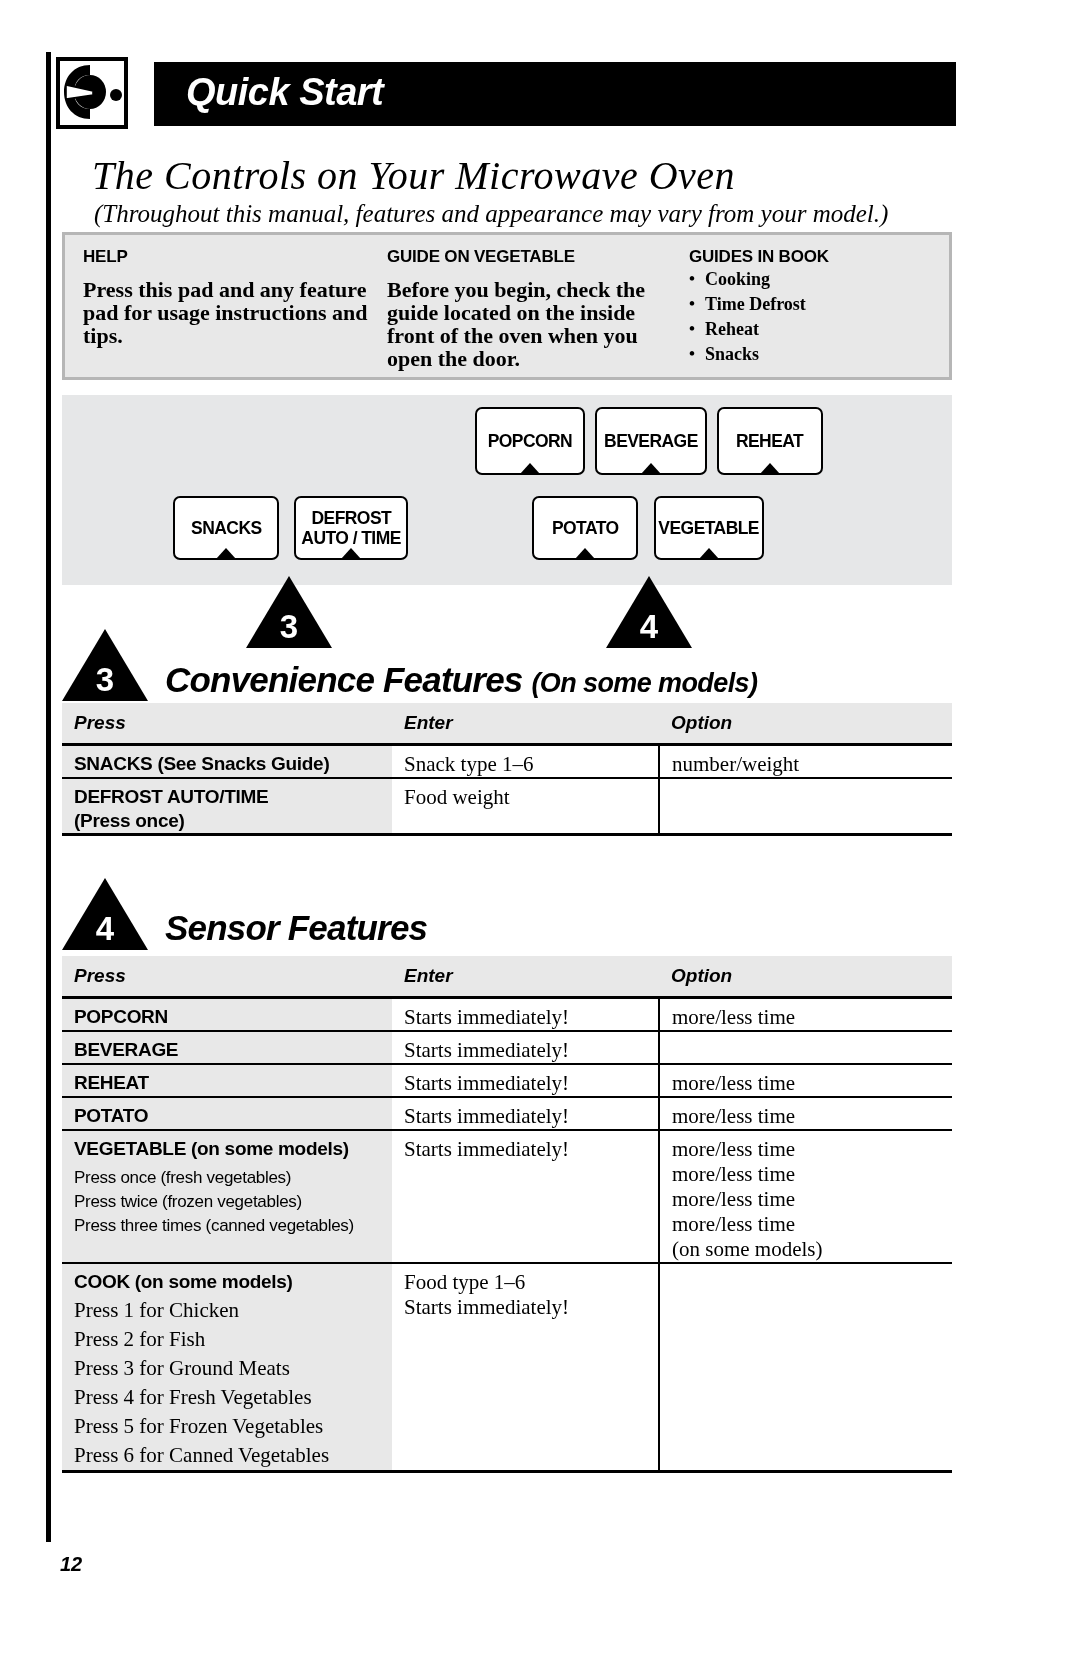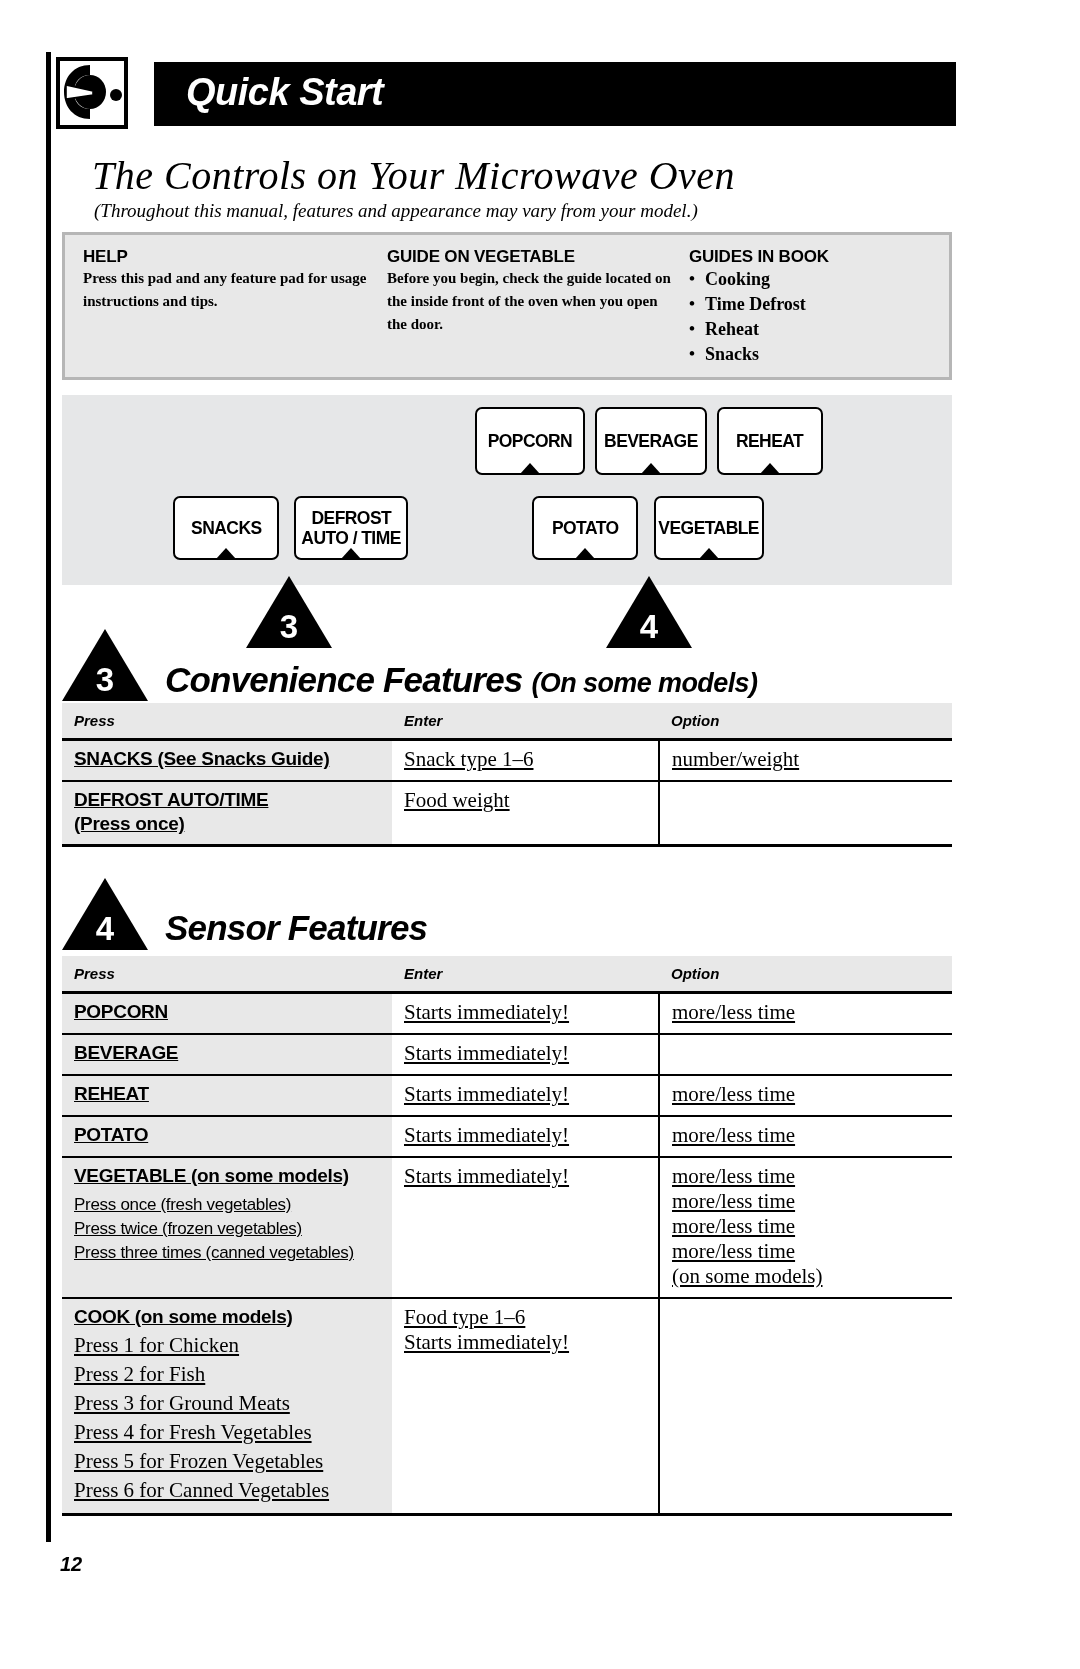--- a/index.html
+++ b/index.html
@@ -80,21 +80,21 @@
     font-size: 40px;
     letter-spacing: 0.5px;
     white-space: nowrap;
   }
   .sec-sub {
     position: absolute;
     left: 94px;
     top: 200px;
     font-family: "Liberation Serif", serif;
     font-style: italic;
-    font-size: 19px;
+    font-size: 25px;
     white-space: nowrap;
   }
 
   
   .infobox {
     position: absolute;
     left: 62px;
     top: 232px;
     width: 890px;
     height: 148px;
@@ -111,22 +111,23 @@
   .info-col.c3 { left: 624px; width: 250px; }
   .info-h {
     font-size: 17px;
     font-weight: bold;
     font-family: "Liberation Sans", sans-serif;
     letter-spacing: -0.2px;
   }
   .info-p {
     font-family: "Liberation Serif", serif;
     font-weight: bold;
-    font-size: 15px;
+    font-size: 22px;
     line-height: 23px;
+    margin-top: 11px;
   }
   .info-li {
     font-family: "Liberation Serif", serif;
     font-weight: bold;
     font-size: 18px;
     line-height: 25px;
     padding-left: 16px;
     position: relative;
   }
   .info-li::before {
@@ -230,29 +231,28 @@
   .tbl col.c1 { width: 330px; }
   .tbl col.c2 { width: 267px; }
   .tbl col.c3 { width: 293px; }
 
   .tbl thead th {
     background: #e8e8e8;
     text-align: left;
     font-family: "Liberation Sans", sans-serif;
     font-style: italic;
     font-weight: bold;
-    font-size: 15px;
+    font-size: 19px;
     padding: 9px 0 9px 12px;
     border-bottom: 3.5px solid #000;
   }
   .tbl tbody td {
     vertical-align: top;
     border-bottom: 2px solid #000;
-    padding: 6px 0 8px 12px;
-    text-decoration: underline;
+    padding: 6px 0 0 12px;
   }
   .tbl tbody tr:last-child td { border-bottom: 3.5px solid #000; }
   .tbl tbody td.press {
     background: #e8e8e8;
   }
   .tbl tbody td.enter,
   .tbl tbody td.option {
     font-family: "Liberation Serif", serif;
     font-size: 21px;
     line-height: 25px;

